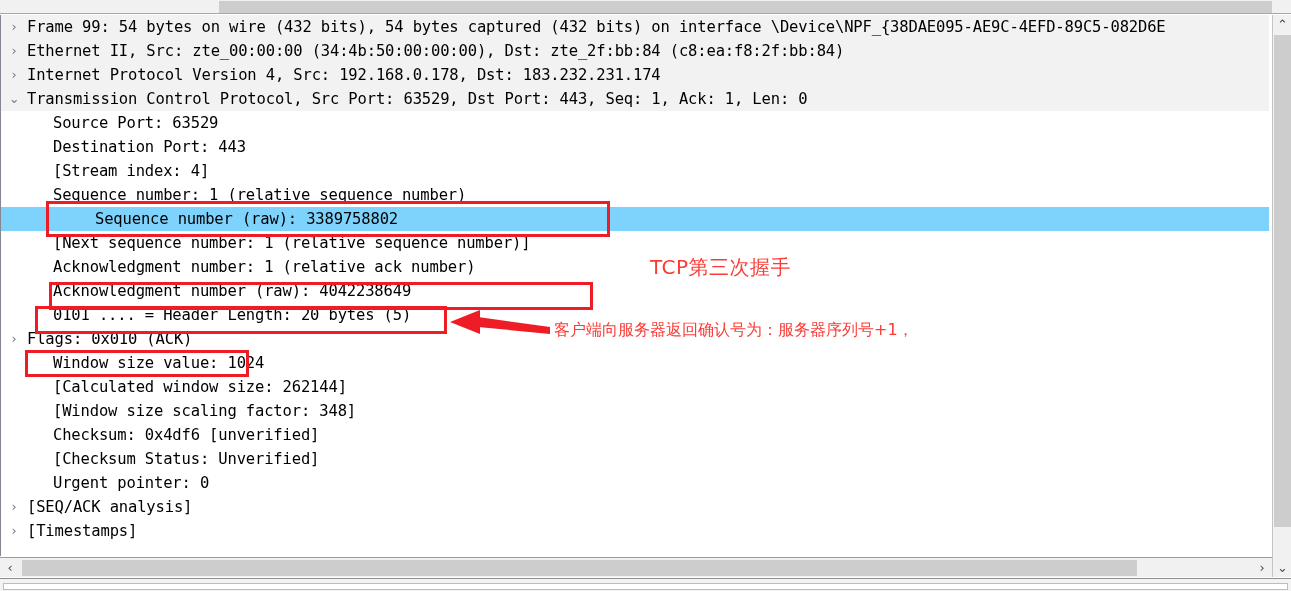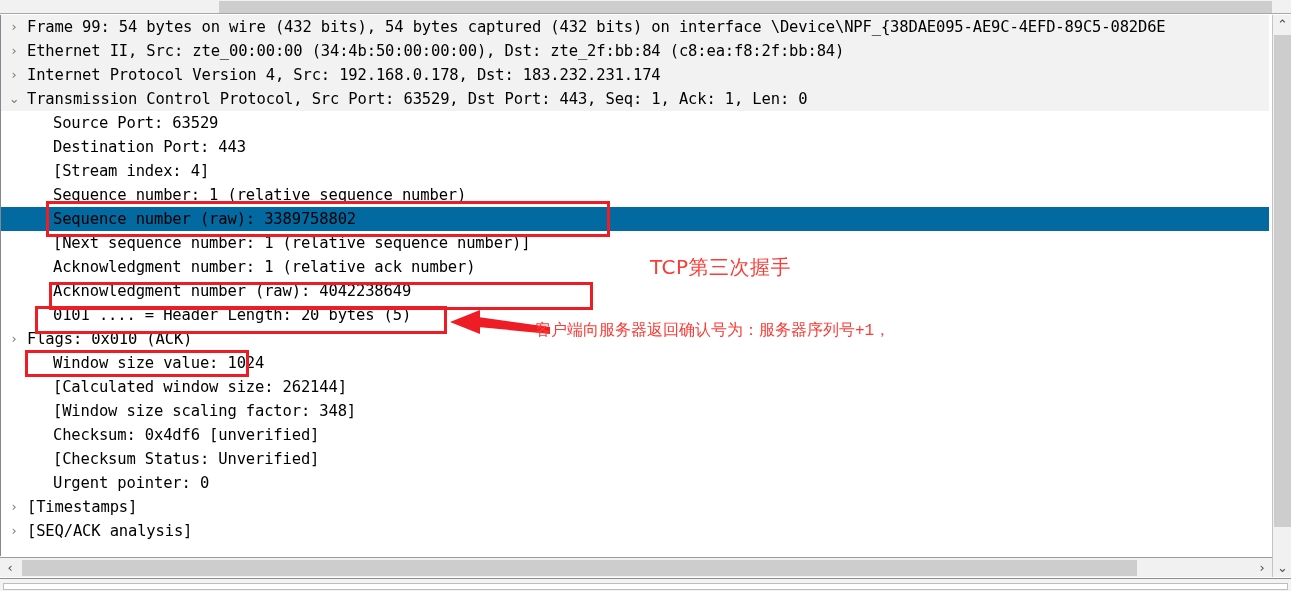--- a/index.html
+++ b/index.html
@@ -54,21 +54,21 @@
   .row {
     position: relative;
     height: 24px;
     line-height: 24px;
     white-space: nowrap;
     font-size: 15.5px;
     color: #000000;
     letter-spacing: -0.15px;
   }
   .row.toplevel { background: #f2f2f2; }
-  .row.selected { background: #0369a1; }
+  .row.selected { background: #7dd3fc; padding-left: 42px; }
 
   .twisty {
     display: inline-block;
     width: 26px;
     text-align: center;
     color: #7a7a7a;
     font-family: "DejaVu Sans", sans-serif;
     font-size: 13px;
     vertical-align: top;
     user-select: none;
@@ -174,22 +174,22 @@
         <div class="row"><span class="twisty"></span><span class="rowtext ind1">Acknowledgment number: 1    (relative ack number)</span></div>
         <div class="row"><span class="twisty"></span><span class="rowtext ind1">Acknowledgment number (raw): 4042238649</span></div>
         <div class="row"><span class="twisty"></span><span class="rowtext ind1">0101 .... = Header Length: 20 bytes (5)</span></div>
         <div class="row"><span class="twisty">›</span><span class="rowtext ind0">Flags: 0x010 (ACK)</span></div>
         <div class="row"><span class="twisty"></span><span class="rowtext ind1">Window size value: 1024</span></div>
         <div class="row"><span class="twisty"></span><span class="rowtext ind1">[Calculated window size: 262144]</span></div>
         <div class="row"><span class="twisty"></span><span class="rowtext ind1">[Window size scaling factor: 348]</span></div>
         <div class="row"><span class="twisty"></span><span class="rowtext ind1">Checksum: 0x4df6 [unverified]</span></div>
         <div class="row"><span class="twisty"></span><span class="rowtext ind1">[Checksum Status: Unverified]</span></div>
         <div class="row"><span class="twisty"></span><span class="rowtext ind1">Urgent pointer: 0</span></div>
+        <div class="row"><span class="twisty">›</span><span class="rowtext ind0">[SEQ/ACK analysis]</span></div>
         <div class="row"><span class="twisty">›</span><span class="rowtext ind0">[Timestamps]</span></div>
-        <div class="row"><span class="twisty">›</span><span class="rowtext ind0">[SEQ/ACK analysis]</span></div>
       </div>
   </div>
   <div class="tree-border-left"></div>
 
   <div id="redboxes">
       <div class="redbox" style="left: 46px; top: 201px; width: 564px; height: 36px; border-color: rgb(238, 28, 36);"></div>
       <div class="redbox" style="left: 49px; top: 282px; width: 544px; height: 28px; border-color: rgb(238, 28, 36);"></div>
       <div class="redbox" style="left: 35px; top: 306px; width: 412px; height: 28px; border-color: rgb(238, 28, 36);"></div>
       <div class="redbox" style="left: 25px; top: 350px; width: 224px; height: 27px; border-color: rgb(238, 28, 36);"></div>
     </div>
@@ -198,21 +198,21 @@
     <svg width="105" height="34" viewBox="0 0 105 34" xmlns="http://www.w3.org/2000/svg">
       <g fill="#ee1c24">
         <polygon points="0,14 30,2 30,26"></polygon>
         <polygon points="28,9 100,19 100,26 28,19"></polygon>
       </g>
     </svg>
   </div>
 
   <div class="cn cn-title" style="left:650px; top:254px;">TCP第三次握手</div>
 
-  <div class="cn cn-line" style="left:535px; top:320px;font-family:Liberation Mono, monospace;">客户端向服务器返回确认号为：服务器序列号+1，</div>
+  <div class="cn cn-line" style="left:554px; top:320px;">客户端向服务器返回确认号为：服务器序列号+1，</div>
 
 
   <div class="hscroll">
     <div class="harrow left">‹</div>
     <div class="hthumb"></div>
     <div class="harrow right">›</div>
   </div>
 
   <div class="vscroll">
     <div class="varrow up">⌃</div>

